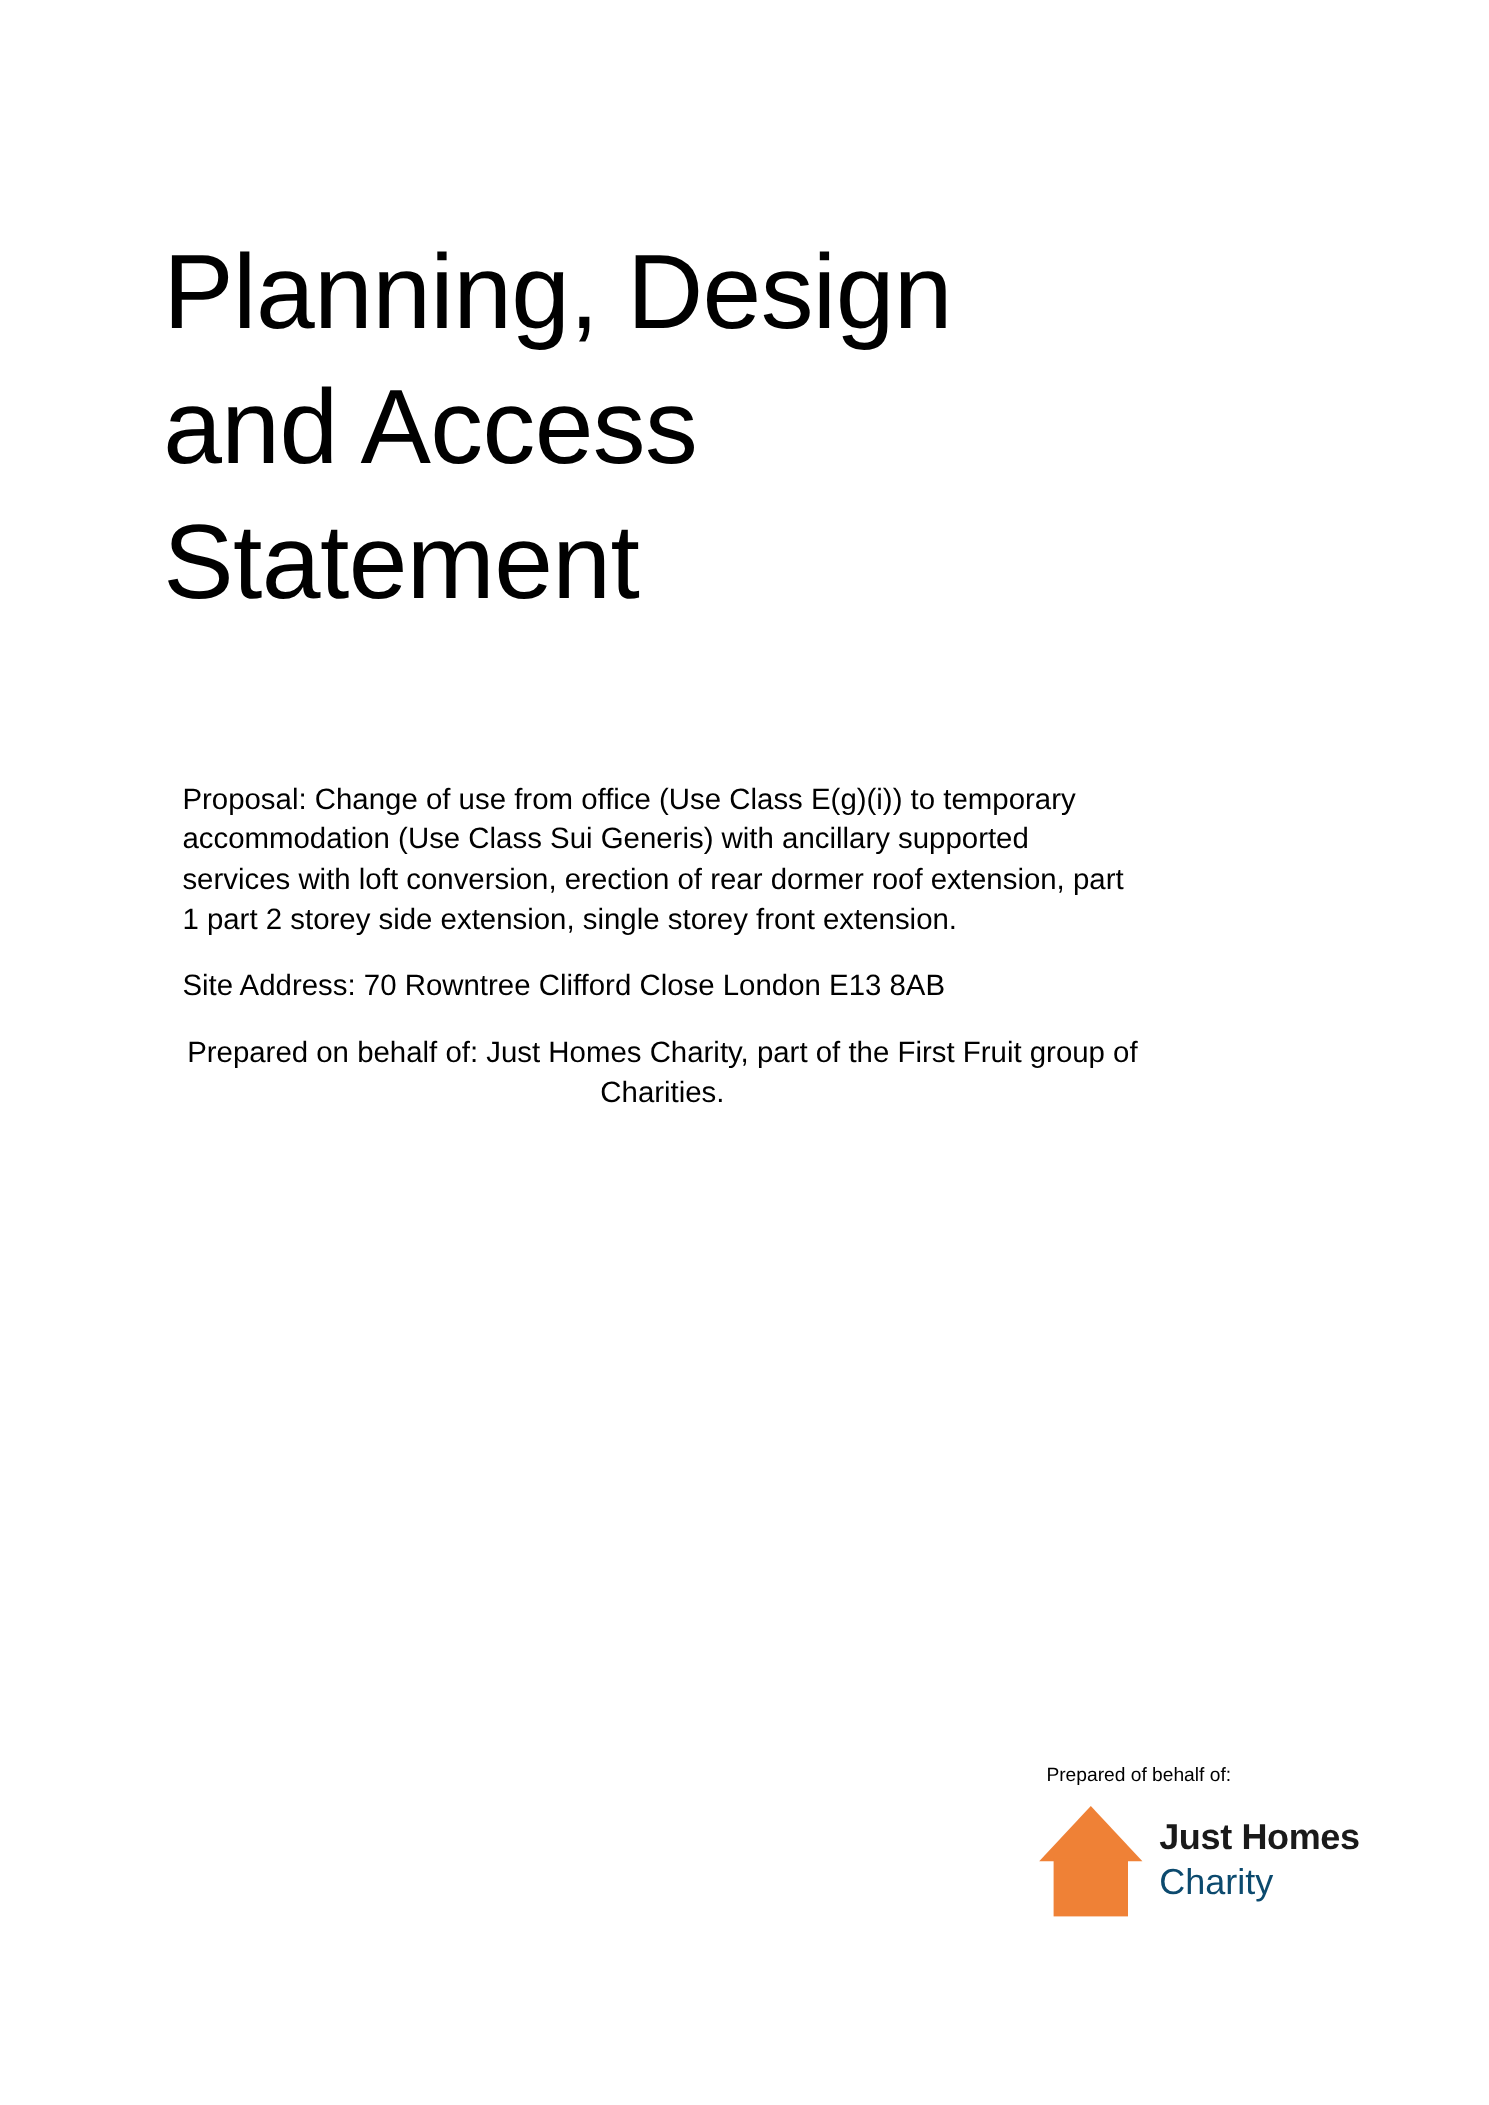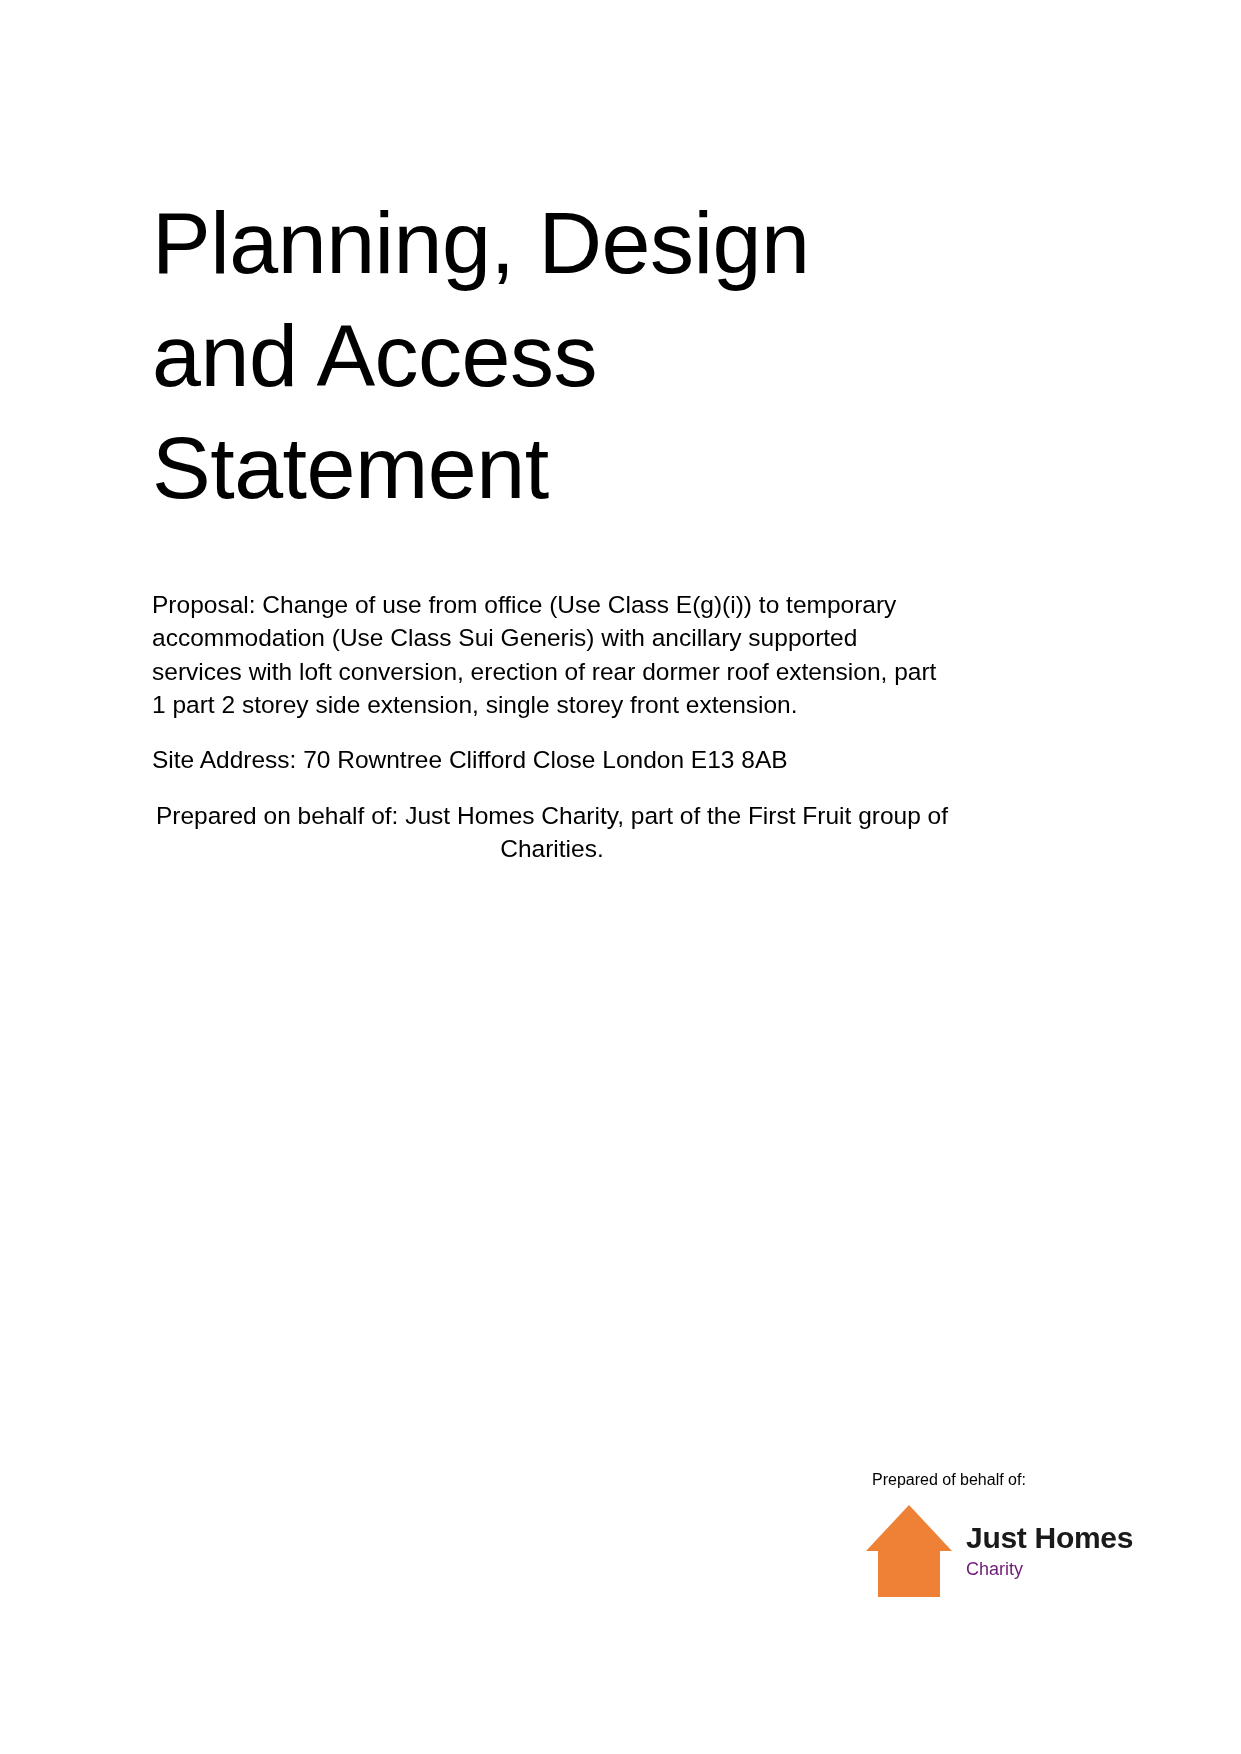--- a/index.html
+++ b/index.html
@@ -17,34 +17,34 @@
   }
 
   .page {
     position: absolute;
     inset: 0;
     background: #ffffff;
   }
 
   .doc-title {
     position: absolute;
-    left: 152px;
+    left: 136px;
     top: 128px;
     width: 790px;
     font-size: 88px;
     line-height: 1.28;
     font-weight: 400;
     letter-spacing: -0.5px;
     color: #000000;
   }
 
   .body-block {
     position: absolute;
     left: 152px;
-    top: 588px;
+    top: 650px;
     width: 800px;
   }
 
   .para {
     font-size: 24.5px;
     line-height: 1.36;
     margin: 0 0 22px 0;
     color: #000000;
   }
   .para:last-child { margin-bottom: 0; text-align: center; }
@@ -102,23 +102,23 @@
     line-height: 1;
   }
   .logo-name {
     font-size: 30px;
     font-weight: bold;
     color: #1a1a1a;
     letter-spacing: -0.3px;
     white-space: nowrap;
   }
   .logo-sub {
-    font-size: 18px;
+    font-size: 30px;
     font-weight: 400;
-    color: #701a75;
+    color: #0c4a6e;
     margin-top: 7px;
     white-space: nowrap;
   }
 </style>
 </head>
 <body>
 
 <div class="page">
 
   <h1 class="doc-title">Planning, Design and Access Statement</h1>

